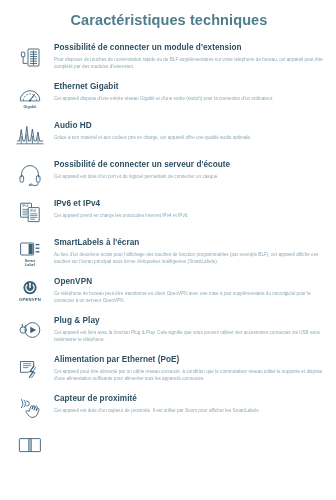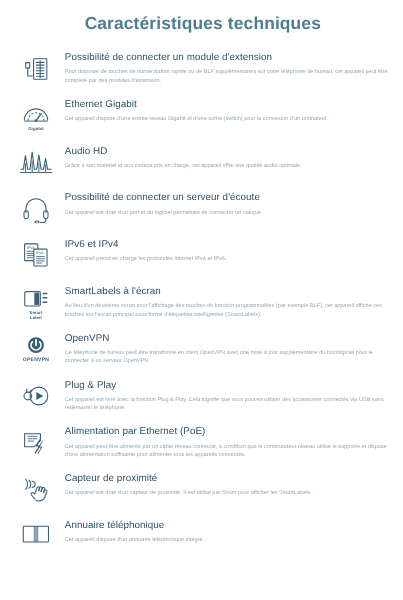--- a/index.html
+++ b/index.html
@@ -77,21 +77,21 @@
     letter-spacing: 0.2px;
   }
 
   .feature-body {
     flex: 1 1 auto;
     padding-right: 6px;
     min-width: 0;
   }
   .feature-heading {
     font-size: 8.2px;
-    font-weight: 400;
+    font-weight: 700;
     color: #2d4f63;
     line-height: 1.3;
     margin: 0 0 2px 0;
     letter-spacing: 0.05px;
   }
   .feature-text {
     font-size: 4.6px;
     font-weight: 400;
     color: #8fa9b6;
     line-height: 1.62;
@@ -298,20 +298,16 @@
     <li class="feature-row">
       <div class="feature-icon">
         <svg width="28" height="20" viewBox="0 0 28 20" fill="none" stroke="#3a5f77" stroke-width="0.9">
           <rect x="3.4" y="3.6" width="21" height="13" rx="0.6"></rect>
           <line x1="14" y1="3.6" x2="14" y2="16.6"></line>
           <line x1="12.6" y1="3.6" x2="12.6" y2="16.6" stroke-width="0.7"></line>
           <line x1="15.4" y1="3.6" x2="15.4" y2="16.6" stroke-width="0.7"></line>
         </svg>
         <div class="icon-caption"></div>
       </div>
-      <div class="feature-body">
-        <div class="feature-heading">Annuaire téléphonique</div>
-        <p class="feature-text">Cet appareil dispose d'un annuaire téléphonique intégré.</p>
-      </div>
     </li>
 
   </ul>
 </div>
 
 </body></html>

